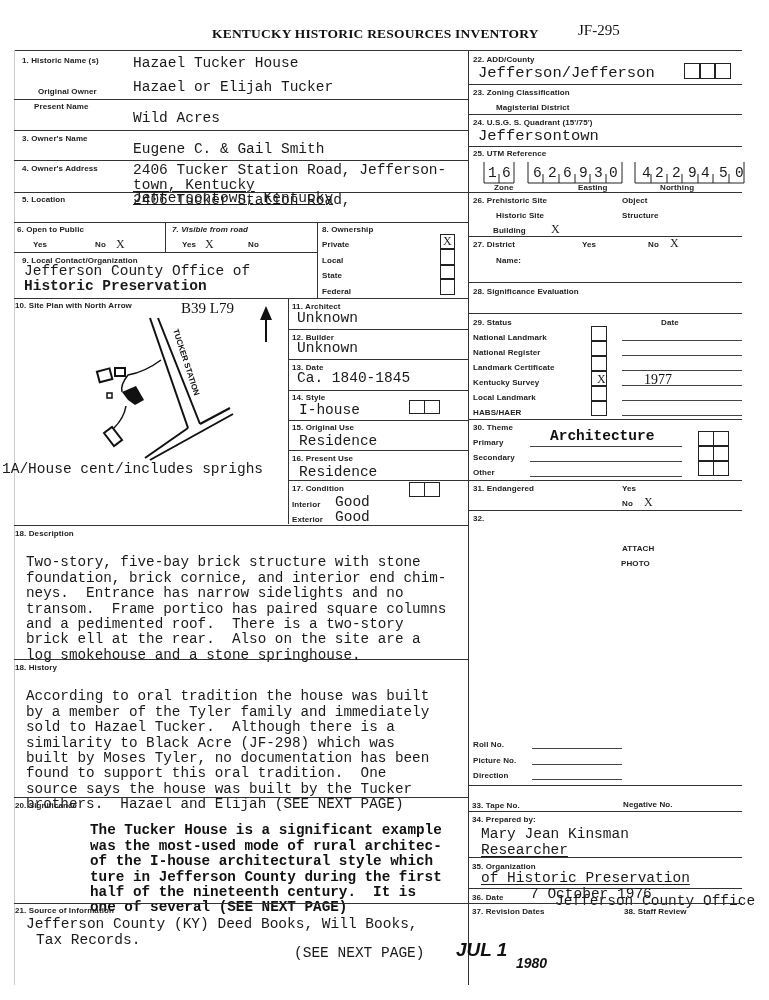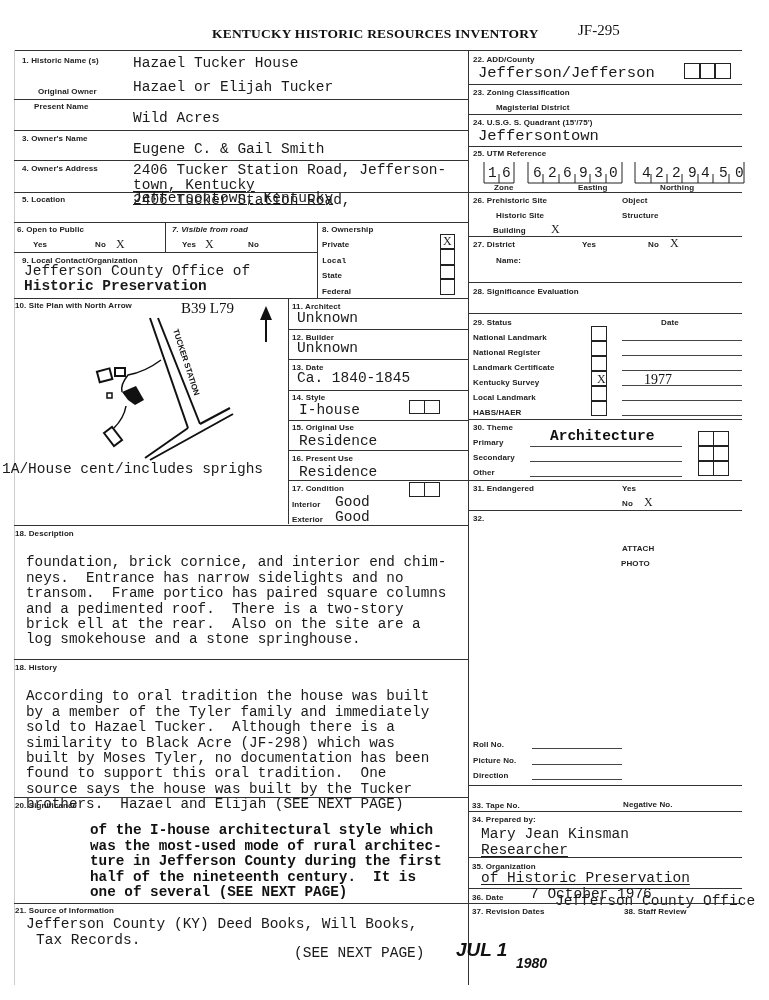--- a/index.html
+++ b/index.html
@@ -59,21 +59,21 @@
 <div class="lbl" style="left:95px; top:240px;">No</div>
 <div class="mark" style="left:116px; top:237px;">X</div>
 <div class="vline" style="left:165px; top:222px; height:30px;"></div>
 <div class="lbl" style="left:172px; top:225px;font-style:italic;">7. Visible from road</div>
 <div class="lbl" style="left:182px; top:240px;">Yes</div>
 <div class="mark" style="left:205px; top:237px;">X</div>
 <div class="lbl" style="left:248px; top:240px;">No</div>
 <div class="vline" style="left:317px; top:222px; height:76px;"></div>
 <div class="lbl" style="left:322px; top:225px;">8. Ownership</div>
 <div class="lbl" style="left:322px; top:240px;">Private</div>
-<div class="lbl" style="left:322px; top:256px;font-family:Liberation Mono, monospace;">Local</div>
+<div class="lbl" style="left:322px; top:256px;">Local</div>
 <div class="lbl" style="left:322px; top:271px;">State</div>
 <div class="lbl" style="left:322px; top:287px;">Federal</div>
 <div class="box" style="left:440px; top:234px; width:15px; height:15px;"></div>
 <div class="mark" style="left:443px; top:234px;">X</div>
 <div class="box" style="left:440px; top:249px; width:15px; height:16px;"></div>
 <div class="box" style="left:440px; top:265px; width:15px; height:14px;"></div>
 <div class="box" style="left:440px; top:279px; width:15px; height:16px;"></div>
 <div class="hline thin" style="left:14px; top:252px; width:303px;"></div>
 
 <div class="lbl" style="left:22px; top:256px;">9. Local Contact/Organization</div>
@@ -138,33 +138,33 @@
 <div class="box" style="left:409px; top:482px; width:16px; height:15px;"></div>
 <div class="box" style="left:424px; top:482px; width:16px; height:15px;"></div>
 <div class="lbl" style="left:292px; top:500px;">Interior</div>
 <div class="tw" style="left:335px; top:495px;">Good</div>
 <div class="lbl" style="left:292px; top:515px;">Exterior</div>
 <div class="tw" style="left:335px; top:510px;">Good</div>
 <div class="hline" style="left:14px; top:525px; width:454px;"></div>
 
 <div class="lbl" style="left:15px; top:529px;">18. Description</div>
 <div class="para" style="left:26px; top:540px;">
-<div>foundation, brick cornice, and interior end chim-</div><div>neys.  Entrance has narrow sidelights and no</div><div>transom.  Frame portico has paired square columns</div><div>and a pedimented roof.  There is a two-story</div><div>brick ell at the rear.  Also on the site are a</div><div>log smokehouse and a stone springhouse.</div>
+<div>Two-story, five-bay brick structure with stone</div><div>foundation, brick cornice, and interior end chim-</div><div>neys.  Entrance has narrow sidelights and no</div><div>transom.  Frame portico has paired square columns</div><div>and a pedimented roof.  There is a two-story</div><div>brick ell at the rear.  Also on the site are a</div><div>log smokehouse and a stone springhouse.</div>
 </div>
 <div class="hline" style="left:14px; top:659px; width:454px;"></div>
 
 <div class="lbl" style="left:15px; top:663px;">18. History</div>
 <div class="para" style="left:26px; top:674px;">
 <div>According to oral tradition the house was built</div><div>by a member of the Tyler family and immediately</div><div>sold to Hazael Tucker.  Although there is a</div><div>similarity to Black Acre (JF-298) which was</div><div>built by Moses Tyler, no documentation has been</div><div>found to support this oral tradition.  One</div><div>source says the house was built by the Tucker</div><div>brothers.  Hazael and Elijah (SEE NEXT PAGE)</div>
 </div>
 <div class="hline" style="left:14px; top:797px; width:454px;"></div>
 
 <div class="lbl" style="left:15px; top:801px;">20. Significance</div>
 <div class="sig" style="left:90px; top:808px;">
-<div>of the I-house architectural style which</div><div>was the most-used mode of rural architec-</div><div>ture in Jefferson County during the first</div><div>half of the nineteenth century.  It is</div><div>one of several (SEE NEXT PAGE)</div>
+<div>The Tucker House is a significant example</div><div>was the most-used mode of rural architec-</div><div>of the I-house architectural style which</div><div>ture in Jefferson County during the first</div><div>half of the nineteenth century.  It is</div><div>one of several (SEE NEXT PAGE)</div>
 </div>
 <div class="hline" style="left:14px; top:903px; width:454px;"></div>
 
 <div class="lbl" style="left:15px; top:906px;">21. Source of Information</div>
 <div class="tw" style="left:26px; top:917px;">Jefferson County (KY) Deed Books, Will Books,</div>
 <div class="tw" style="left:36px; top:933px;">Tax Records.</div>
 <div class="tw" style="left:294px; top:946px;">(SEE NEXT PAGE)</div>
 
 <div class="stamp" style="left:456px; top:939px; font-size:19px;">JUL 1</div>
 <div class="stamp" style="left:516px; top:955px; font-size:14px;">1980</div>

